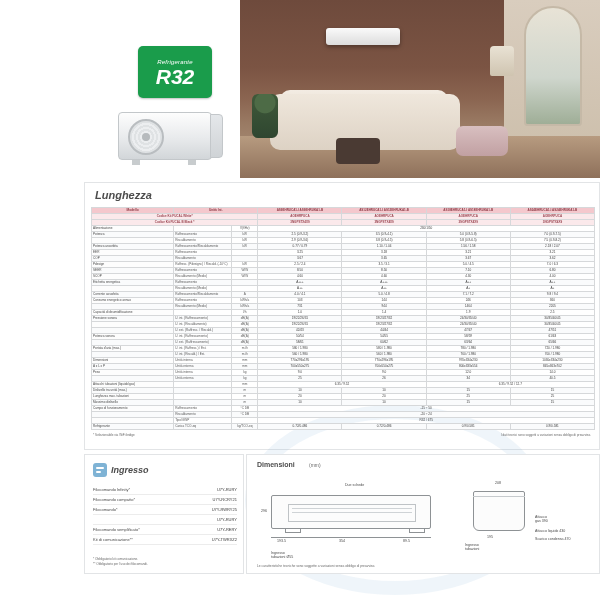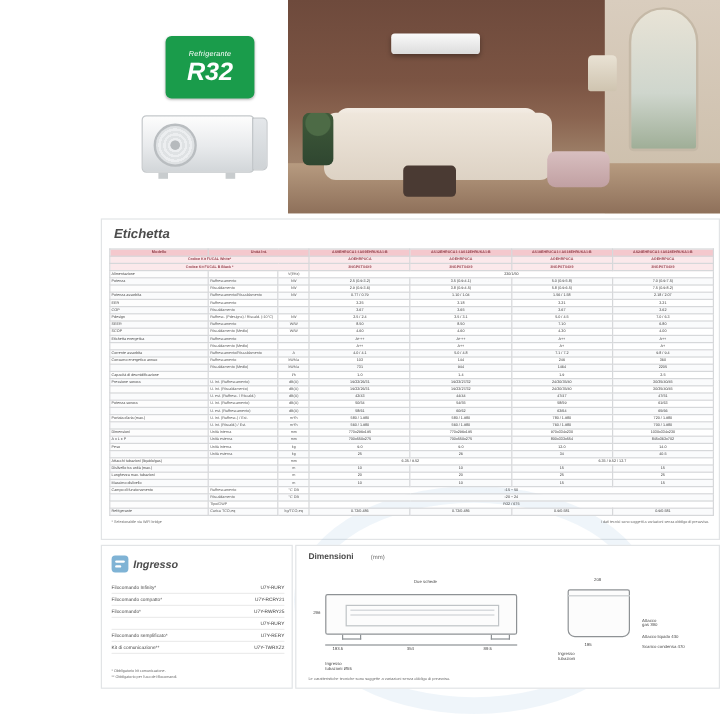--- a/index.html
+++ b/index.html
@@ -9,21 +9,21 @@
     background: #ffffff;
     font-family: "Liberation Sans", sans-serif;
     color: #2b2b2b;
     overflow: hidden;
   }
   .page { position: relative; width: 600px; height: 600px; background:#fff; }
 
   
   .top-band { position: absolute; left:0; top:0; width:600px; height:178px; }
 
-  .top-left { position:absolute; left:0; top:0; width:195px; height:178px; background:#ffffff; }
+  .top-left { position:absolute; left:0; top:16px; width:195px; height:178px; background:#ffffff; }
 
   .r32-badge {
     position:absolute; left:138px; top:30px; width:74px; height:52px;
     background:#1a9c4b; border-radius:5px; color:#fff;
     display:flex; flex-direction:column; justify-content:center; align-items:center;
     box-shadow:0 1px 2px rgba(0,0,0,0.25);
   }
   .r32-badge .rlabel { font-size:6px; font-style:italic; line-height:8px; letter-spacing:0.2px; }
   .r32-badge .rval { font-size:21px; font-weight:bold; font-style:italic; line-height:21px; }
 
@@ -206,21 +206,21 @@
       <div class="ottoman"></div>
       <div class="table-dark"></div>
       <div class="plant"></div>
     </div>
   </div>
 
   <div class="left-rail"></div>
 
   <div class="spec-panel">
     <div class="watermark"></div>
-    <div class="spec-title">Etichetta</div>
+    <div class="spec-title">Lunghezza</div>
 
     <table class="spec">
       <colgroup>
         <col style="width:82px">
           <col style="width:58px">
           <col style="width:26px">
         <col style="width:84px">
           <col style="width:84px">
           <col style="width:84px">
           <col style="width:84px">

